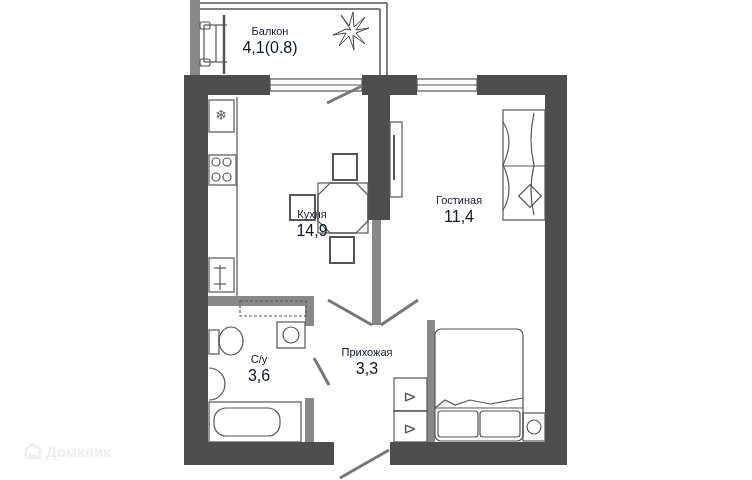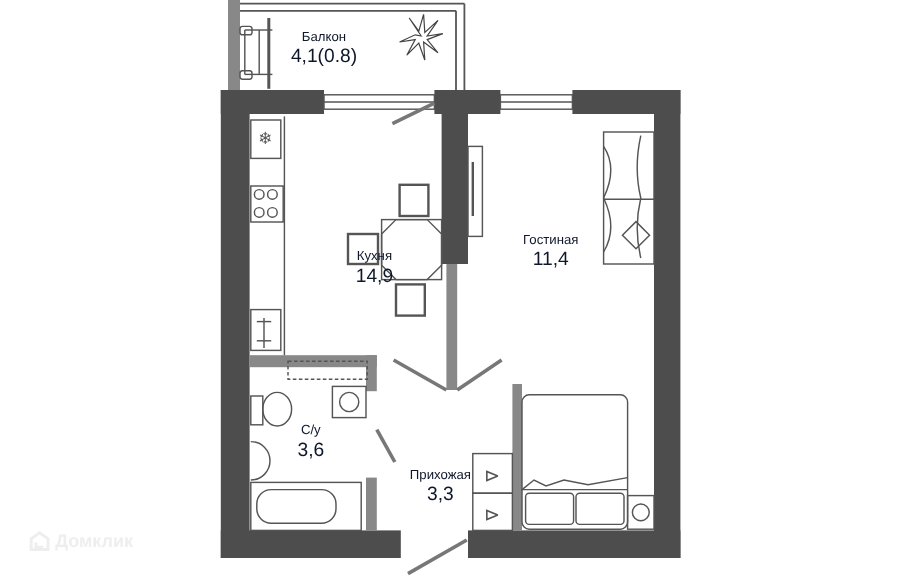--- a/index.html
+++ b/index.html
@@ -153,21 +153,21 @@
   <span class="area">14,9</span>
 </div>
 <div class="label" style="left:459px; top:193px;">
   <span class="name">Гостиная</span>
   <span class="area">11,4</span>
 </div>
 <div class="label" style="left:259px; top:352px;">
   <span class="name">С/у</span>
   <span class="area">3,6</span>
 </div>
-<div class="label" style="left:367px; top:345px;margin-top:44px;">
+<div class="label" style="left:367px; top:345px;">
   <span class="name">Прихожая</span>
   <span class="area">3,3</span>
 </div>
 
 <div class="watermark">
   <svg width="18" height="18" viewBox="0 0 18 18">
       <path d="M2,16 L2,7 L9,2 L16,7 L16,16 Z M6,10 L6,14 L12,14" fill="none" stroke="#eeeeee" stroke-width="2.5"></path>
     </svg>
   <span>Домклик</span>
 </div>

